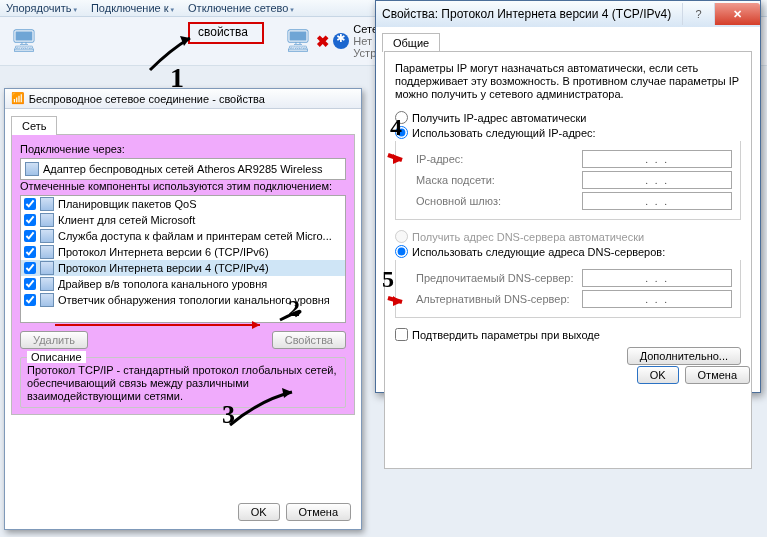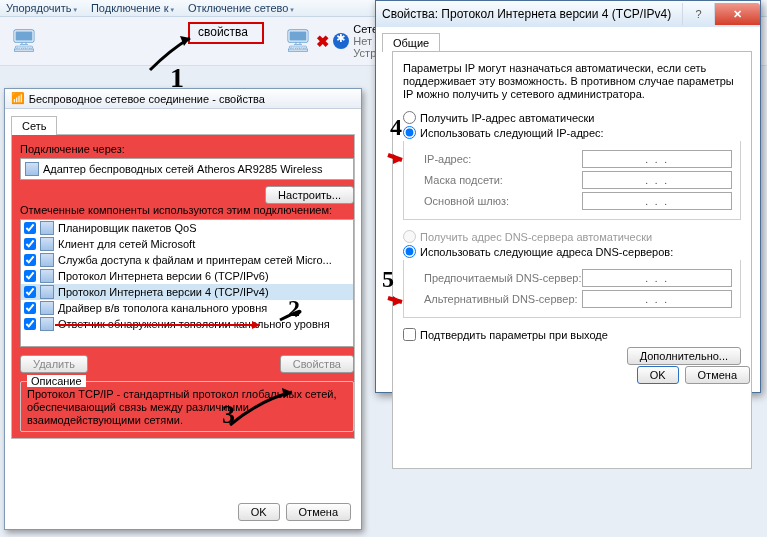--- a/index.html
+++ b/index.html
@@ -83,22 +83,22 @@
   padding: 3px 10px;
   background: #fff;
   border: 1px solid #bcbcbc;
   border-bottom: none;
   font-size: 11px;
   position: relative; top: 1px;
 }
 .tab-panel {
   margin: 0 6px 6px 6px;
   border: 1px solid #bcbcbc;
-  padding: 8px 0 6px 8px;
-  background: #ef4444;
+  padding: 8px 8px 6px 8px;
+  background: #f0abfc;
 }
 .field-label { margin-bottom: 3px; }
 .adapter-box {
   border: 1px solid #a7a7a7;
   padding: 3px 4px;
   display: flex; align-items: center; gap: 4px;
   background: #fff;
   font-size: 11px;
 }
 .btn {
@@ -163,21 +163,21 @@
 }
 .winbtns { display:flex; }
 .winbtn {
   width:32px; height:22px; display:flex; align-items:center; justify-content:center;
   font-size:11px; border-left:1px solid #cfd9e6;
 }
 .winbtn.help { color:#555; }
 .winbtn.close { background:linear-gradient(#f09a8e,#d43e2a); color:#fff; font-weight:bold; width:46px; border-radius:0 3px 0 0;}
 .tab-strip2 { padding:5px 6px 0 6px; }
 .tab-panel2 {
-  margin:0 8px 6px 16px;
+  margin:0 8px 6px 8px;
   border:1px solid #bcbcbc;
   padding:10px 10px 8px 10px;
   background:#fff;
   height:418px;
   position:relative;
 }
 .intro { font-size:11px; line-height:13px; margin-bottom:10px; }
 .radio-row { display:flex; align-items:center; gap:4px; margin:2px 0; font-size:11px;}
 .radio-row.disabled { color:#9a9a9a; }
 .indent-group {
@@ -240,23 +240,20 @@
   </div>
   <div class="tab-strip">
     <span class="tab">Сеть</span>
   </div>
   <div class="tab-panel">
     <div class="field-label">Подключение через:</div>
     <div class="adapter-box">
       <span class="ci-icon"></span>
       <span>Адаптер беспроводных сетей Atheros AR9285 Wireless</span>
     </div>
-    <div class="btn-row-r">
-      <button class="btn">Настроить...</button>
-    </div>
     <div class="field-label">Отмеченные компоненты используются этим подключением:</div>
 
     <div class="comp-list">
       <div class="comp-item">
         <input type="checkbox" class="cb" checked="" style="">
         <span class="ci-icon"></span>
         <span>Планировщик пакетов QoS</span>
       </div>
       <div class="comp-item">
         <input type="checkbox" class="cb" checked="" style="">

